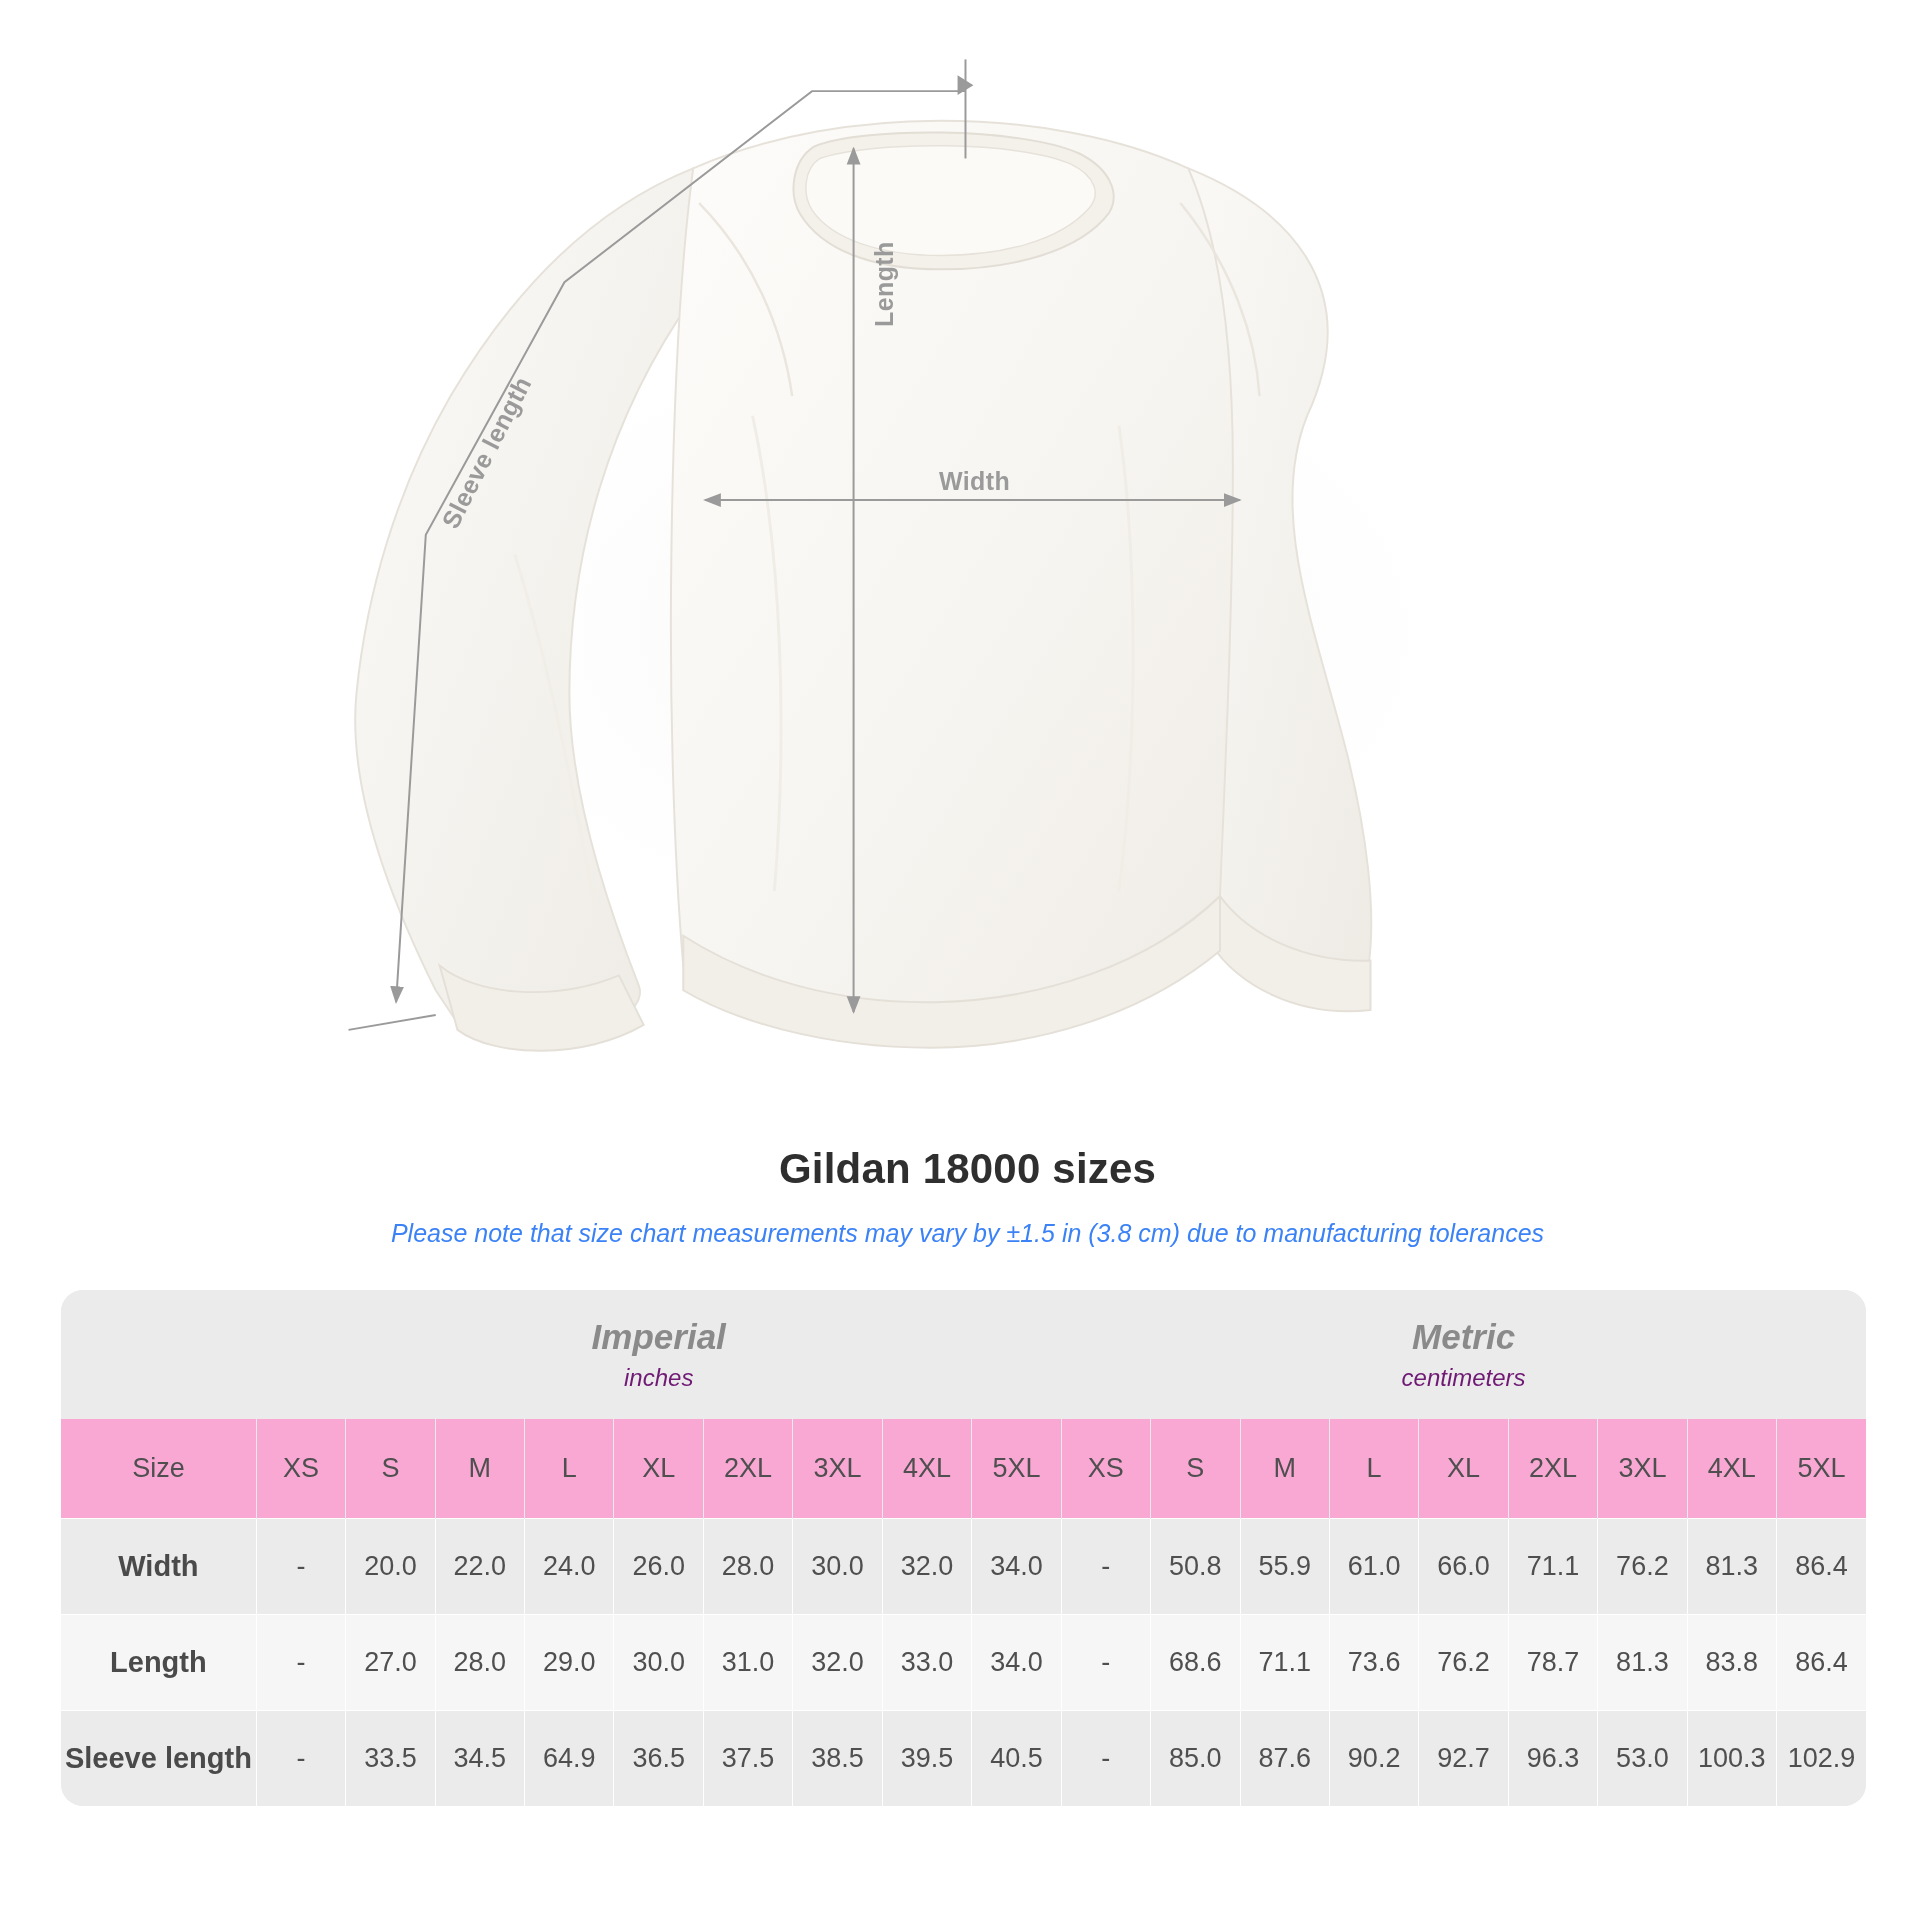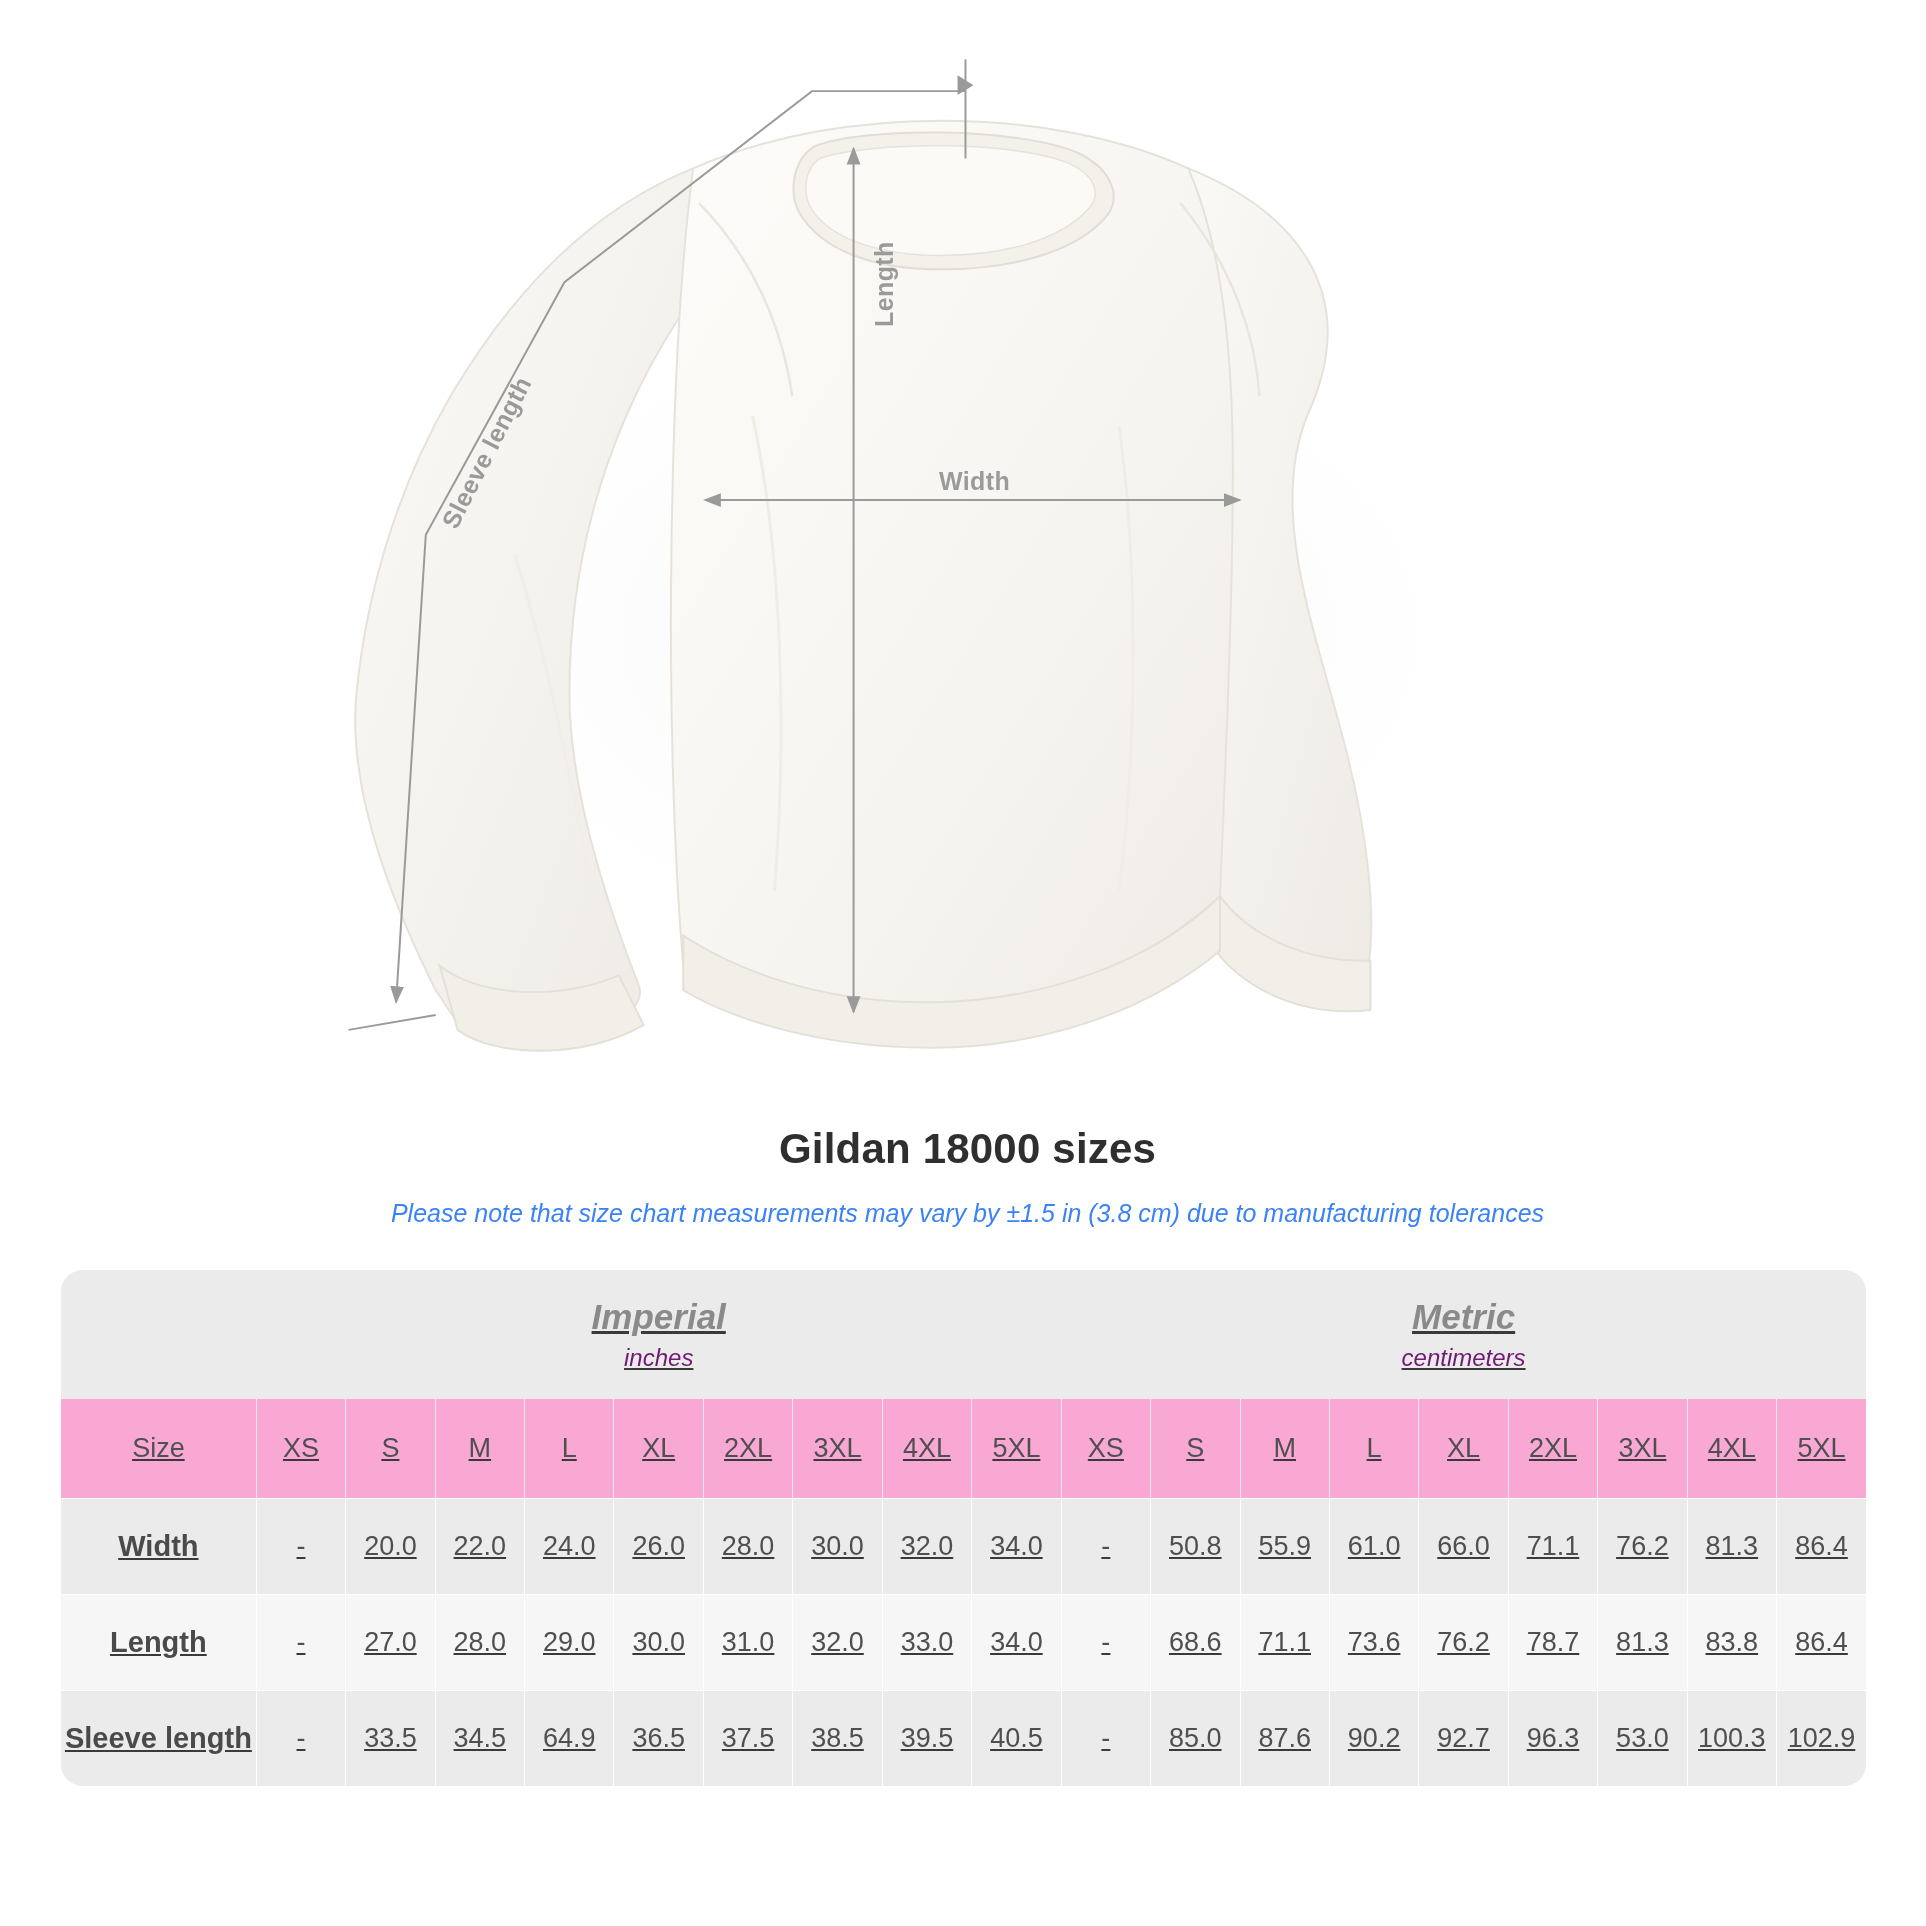--- a/index.html
+++ b/index.html
@@ -52,21 +52,21 @@
   .dim-label.sleeve-label {
     left: 436px;
     top: 520px;
     transform: rotate(-63deg);
     transform-origin: left top;
   }
 
   
   .title-block {
     text-align: center;
-    margin-top: 6px;
+    margin-top: 26px;
     padding-left: 8px;
   }
   .chart-title {
     font-size: 42px;
     font-weight: bold;
     color: #2f2f2f;
     letter-spacing: 0.2px;
   }
   .chart-note {
     font-size: 25px;
@@ -79,21 +79,20 @@
   .table-wrap {
     margin: 42px 61px 0 61px;
     border-radius: 22px;
     overflow: hidden;
     background: #ebebeb;
   }
   table.size-table {
     border-collapse: collapse;
     width: 100%;
     table-layout: fixed;
-    text-decoration: underline;
   }
   table.size-table td, table.size-table th {
     text-align: center;
     vertical-align: middle;
     font-size: 27px;
     color: #4f4f4f;
     font-weight: normal;
     padding: 0;
   }
   .unit-row td {

